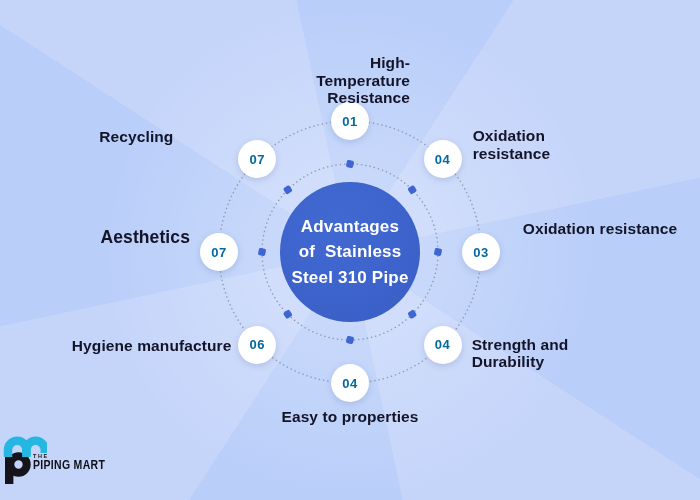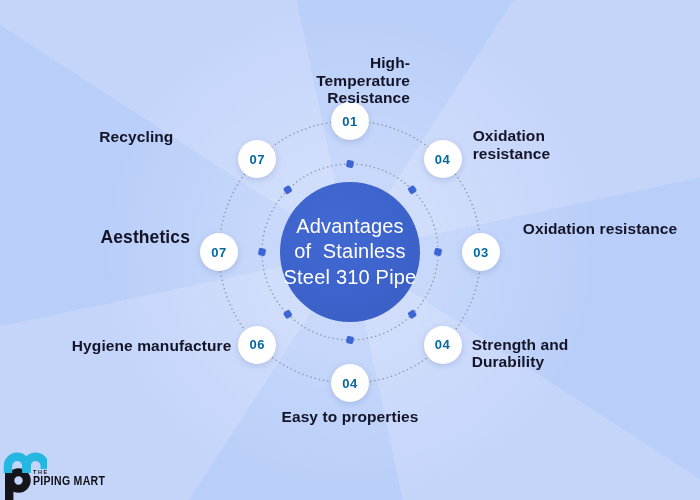--- a/index.html
+++ b/index.html
@@ -18,39 +18,39 @@
   }
   .rings{position:absolute;inset:0;}
   .center-circle{
     position:absolute;left:280px;top:182px;width:140px;height:140px;
     border-radius:50%;
     background:radial-gradient(circle at 40% 32%, var(--accent-light,#4268d2), var(--accent,#3b61c9) 75%);
     display:flex;align-items:center;justify-content:center;
     z-index:3;
   }
   .center-title{
-    color:#fff;font-size:20px;line-height:25.5px;font-weight:400;
+    color:#fff;font-size:17px;line-height:25.5px;font-weight:700;
     letter-spacing:.2px;text-align:center;white-space:pre-wrap;
   }
   .node{
     position:absolute;width:38px;height:38px;border-radius:50%;
     background:#fff;z-index:4;
     box-shadow:0 2px 6px rgba(70,95,160,.22);
     display:flex;align-items:center;justify-content:center;
   }
   .node-num{
     font-size:13px;font-weight:700;color:#0369a1;letter-spacing:.6px;
   }
   .node-label{
     position:absolute;z-index:4;
     font-size:15.5px;line-height:17.5px;font-weight:600;color:#141428;
     white-space:pre-line;letter-spacing:.1px;
   }
   .node-label.emphasis{font-size:17.5px;line-height:19px;font-weight:700;}
-  .logo{position:absolute;left:0;bottom:0;width:110px;height:52px;z-index:5;}
+  .logo{position:absolute;left:0;bottom:16px;width:110px;height:52px;z-index:5;}
   .logo-mark{position:absolute;left:1px;bottom:0;}
   .logo-text{position:absolute;left:33px;bottom:13px;color:#101016;}
   .logo-the{display:block;font-size:5.5px;font-weight:700;letter-spacing:1.6px;}
   .logo-name{display:block;font-size:10.5px;font-weight:800;letter-spacing:.3px;transform:scaleY(1.15);transform-origin:left bottom;}
 </style>
 </head>
 <body>
 
 <div class="stage">
 

